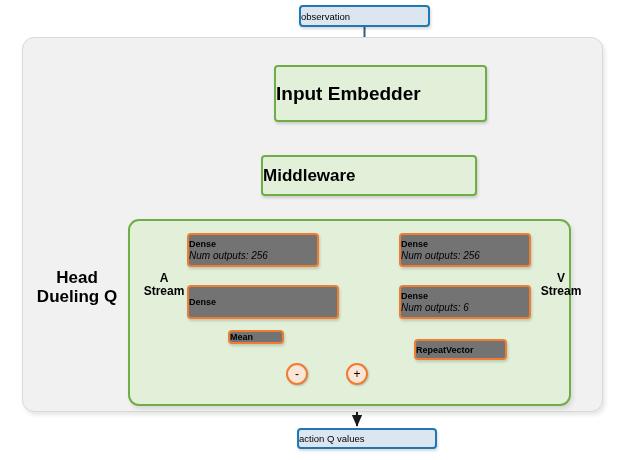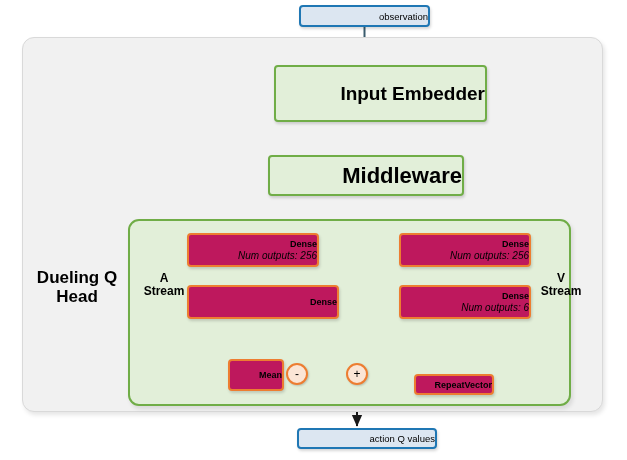--- a/index.html
+++ b/index.html
@@ -51,66 +51,66 @@
     box-shadow: 2px 3px 4px rgba(0,0,0,0.10);
     box-sizing: border-box;
   }
 
   
   .node {
     position: absolute;
     box-sizing: border-box;
     display: flex;
     flex-direction: column;
-    align-items: flex-end;
+    align-items: flex-start;
     justify-content: center;
     text-align: center;
     border-radius: 4px;
     box-shadow: 1px 2px 3px rgba(0,0,0,0.16);
   }
   .node-blue {
     background: #dce6f1;
     border: 2px solid #1f77b4;
     font-size: 9.5px;
     color: #000;
   }
   .node-green {
     background: #e2efd9;
     border: 2px solid #70ad47;
     font-weight: bold;
     color: #000;
   }
   .node-orange {
-    background: #be185d;
+    background: #737373;
     border: 2px solid #ed7d31;
     color: #000;
   }
   .node-title {
     font-weight: bold;
     font-size: 9px;
     line-height: 12px;
   }
   .node-sub {
     font-size: 10px;
     line-height: 12px;
     font-style: italic;
   }
 
   
   #n-observation { left: 299px; top: 5px;   width: 131px; height: 22px; }
   #n-embedder    { left: 274px; top: 65px;  width: 213px; height: 57px; font-size: 19px; }
-  #n-middleware  { left: 268px; top: 155px; width: 196px; height: 41px; font-size: 22px; }
+  #n-middleware  { left: 261px; top: 155px; width: 216px; height: 41px; font-size: 17px; }
 
   #n-a-dense1 { left: 187px; top: 233px; width: 132px; height: 34px; }
   #n-a-dense2 { left: 187px; top: 285px; width: 152px; height: 34px; }
-  #n-mean     { left: 228px; top: 359px; width: 56px;  height: 32px; }
+  #n-mean     { left: 228px; top: 330px; width: 56px;  height: 14px; }
 
   #n-v-dense1 { left: 399px; top: 233px; width: 132px; height: 34px; }
   #n-v-dense2 { left: 399px; top: 285px; width: 132px; height: 34px; }
-  #n-repeat   { left: 414px; top: 339px; width: 80px;  height: 21px; margin-top: 35px; }
+  #n-repeat   { left: 414px; top: 339px; width: 93px;  height: 21px; }
 
   #n-output   { left: 297px; top: 428px; width: 140px; height: 21px; }
 
   
   .op-circle {
     position: absolute;
     width: 22px;
     height: 22px;
     border-radius: 50%;
     background: #fbe5d6;
@@ -188,22 +188,22 @@
 
       <path d="M357,385 L357,426" marker-end="url(#arrowhead)"></path>
     </g>
   </svg>
 
   <div class="outer-panel"></div>
 
   <div class="head-panel"></div>
 
   <div class="side-label" id="lbl-head">
+    <div>Head</div>
     <div>Dueling Q</div>
-    <div>Head</div>
   </div>
   <div class="side-label" id="lbl-a-stream">
     <div>A</div>
     <div>Stream</div>
   </div>
   <div class="side-label" id="lbl-v-stream">
     <div>V</div>
     <div>Stream</div>
   </div>
 

